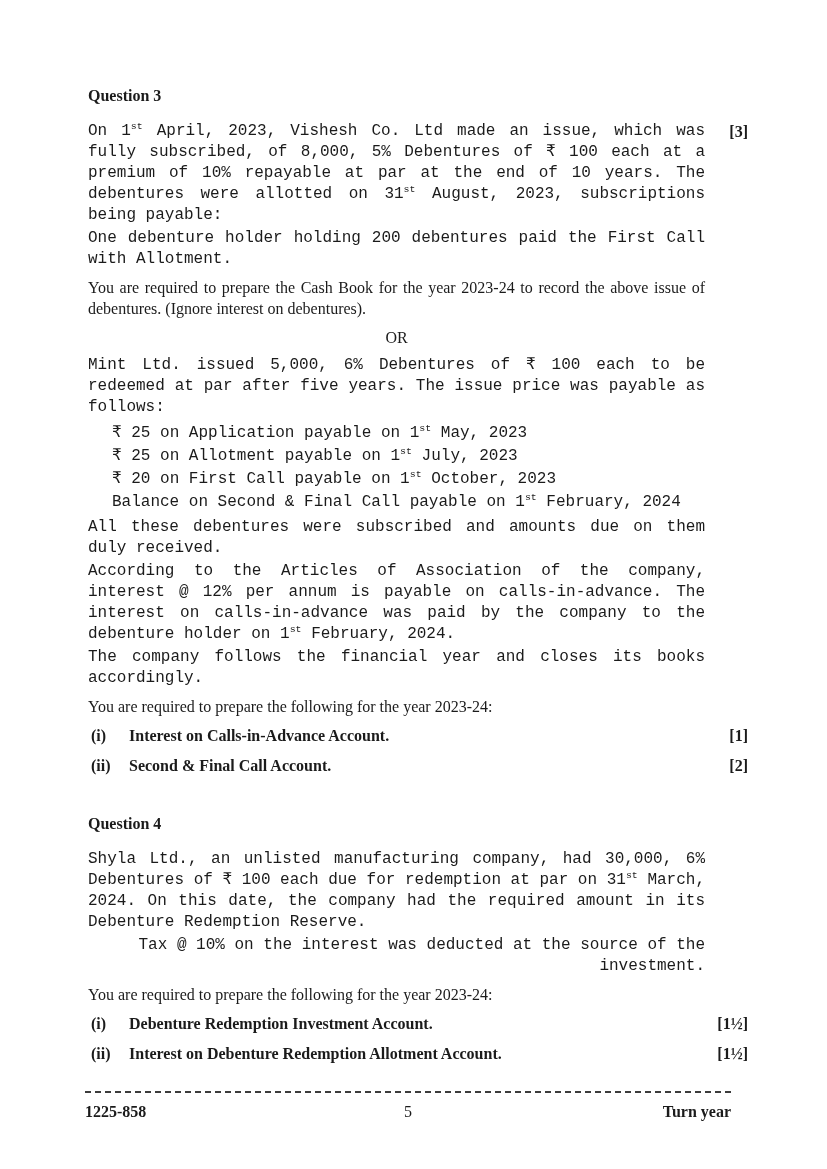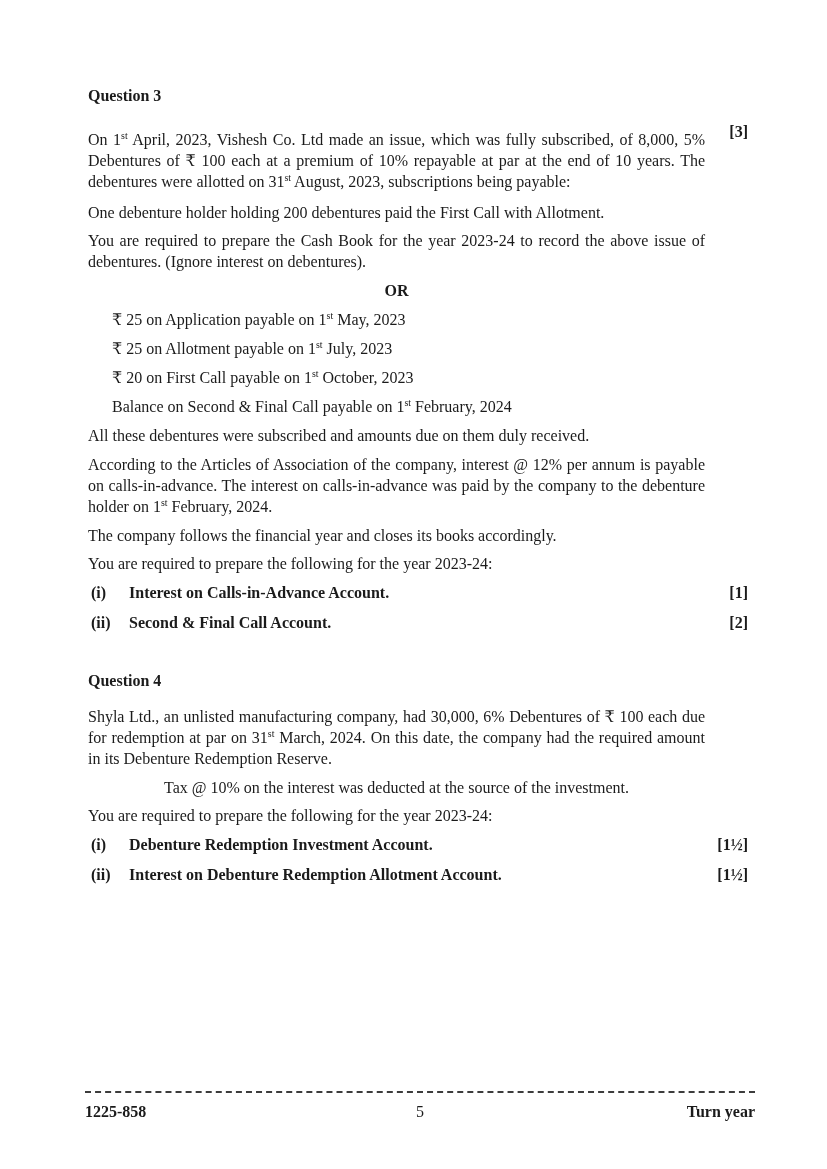--- a/index.html
+++ b/index.html
@@ -27,25 +27,26 @@
     margin: 0 0 15px 0;
   }
   .q4-heading {
     margin-top: 37px;
   }
   .para-row {
     display: flex;
     align-items: flex-start;
   }
   p.body {
-    margin: 8px 0 2px 0;
+    margin: 0 0 2px 0;
     text-align: justify;
     width: 617px;
+    font-family: Liberation Mono, monospace;
   }
-  p.nj { text-align: center; }
+  p.nj { text-align: right; }
   .marks {
     margin-left: auto;
     font-weight: bold;
     white-space: nowrap;
   }
   .list { margin: 5px 0 4px 0; }
   .list-item {
     margin: 5px 0 6px 0;
     padding-left: 24px;
     width: 593px;
@@ -54,21 +55,21 @@
   .note { margin: 6px 0 7px 0; }
   .requirement {
     font-weight: normal;
     margin: 7px 0 6px 0;
     text-align: justify;
     width: 617px;
   }
   .or {
     width: 617px;
     text-align: center;
-    font-weight: bold;
+    font-weight: normal;
     margin: 8px 0 7px 0;
   }
   .part-row {
     display: flex;
     align-items: baseline;
     font-weight: bold;
     margin: 8px 0 9px 0;
     width: 660px;
   }
   .part-num {
@@ -78,21 +79,21 @@
   }
   .part-label { flex: 0 1 auto; }
   sup {
     font-size: 0.62em;
     line-height: 0;
     vertical-align: super;
   }
   .footer {
     position: absolute;
     left: 85px;
-    right: 72px;
+    right: 96px;
     top: 1091px;
     border-top: 2px dashed #3c3c3c;
   }
   .footer-row {
     display: grid;
     grid-template-columns: 1fr auto 1fr;
     padding-top: 8px;
     font-size: 16px;
   }
   .footer-code { justify-self: start; font-weight: bold; }
@@ -112,20 +113,21 @@
       <span class="marks">[3]</span>
     </div>
 
 
     <p class="body note">One debenture holder holding 200 debentures paid the First Call with Allotment.</p>
 
     <p class="requirement">You are required to prepare the Cash Book for the year 2023-24 to record the above issue of debentures. (Ignore interest on debentures).</p>
 
     <p class="or">OR</p>
 
+    <p class="body">Mint Ltd. issued 5,000, 6% Debentures of ₹ 100 each to be redeemed at par after five years. The issue price was payable as follows:</p>
 
     <div class="list">
       <p class="body list-item">₹ 25 on Application payable on 1<sup>st</sup> May, 2023</p>
       <p class="body list-item">₹ 25 on Allotment payable on 1<sup>st</sup> July, 2023</p>
       <p class="body list-item">₹ 20 on First Call payable on 1<sup>st</sup> October, 2023</p>
       <p class="body list-item">Balance on Second &amp; Final Call payable on 1<sup>st</sup> February, 2024</p>
     </div>
 
     <p class="body note">All these debentures were subscribed and amounts due on them duly received.</p>
     <p class="body">According to the Articles of Association of the company, interest @ 12% per annum is payable on calls-in-advance. The interest on calls-in-advance was paid by the company to the debenture holder on 1<sup>st</sup> February, 2024.</p>

